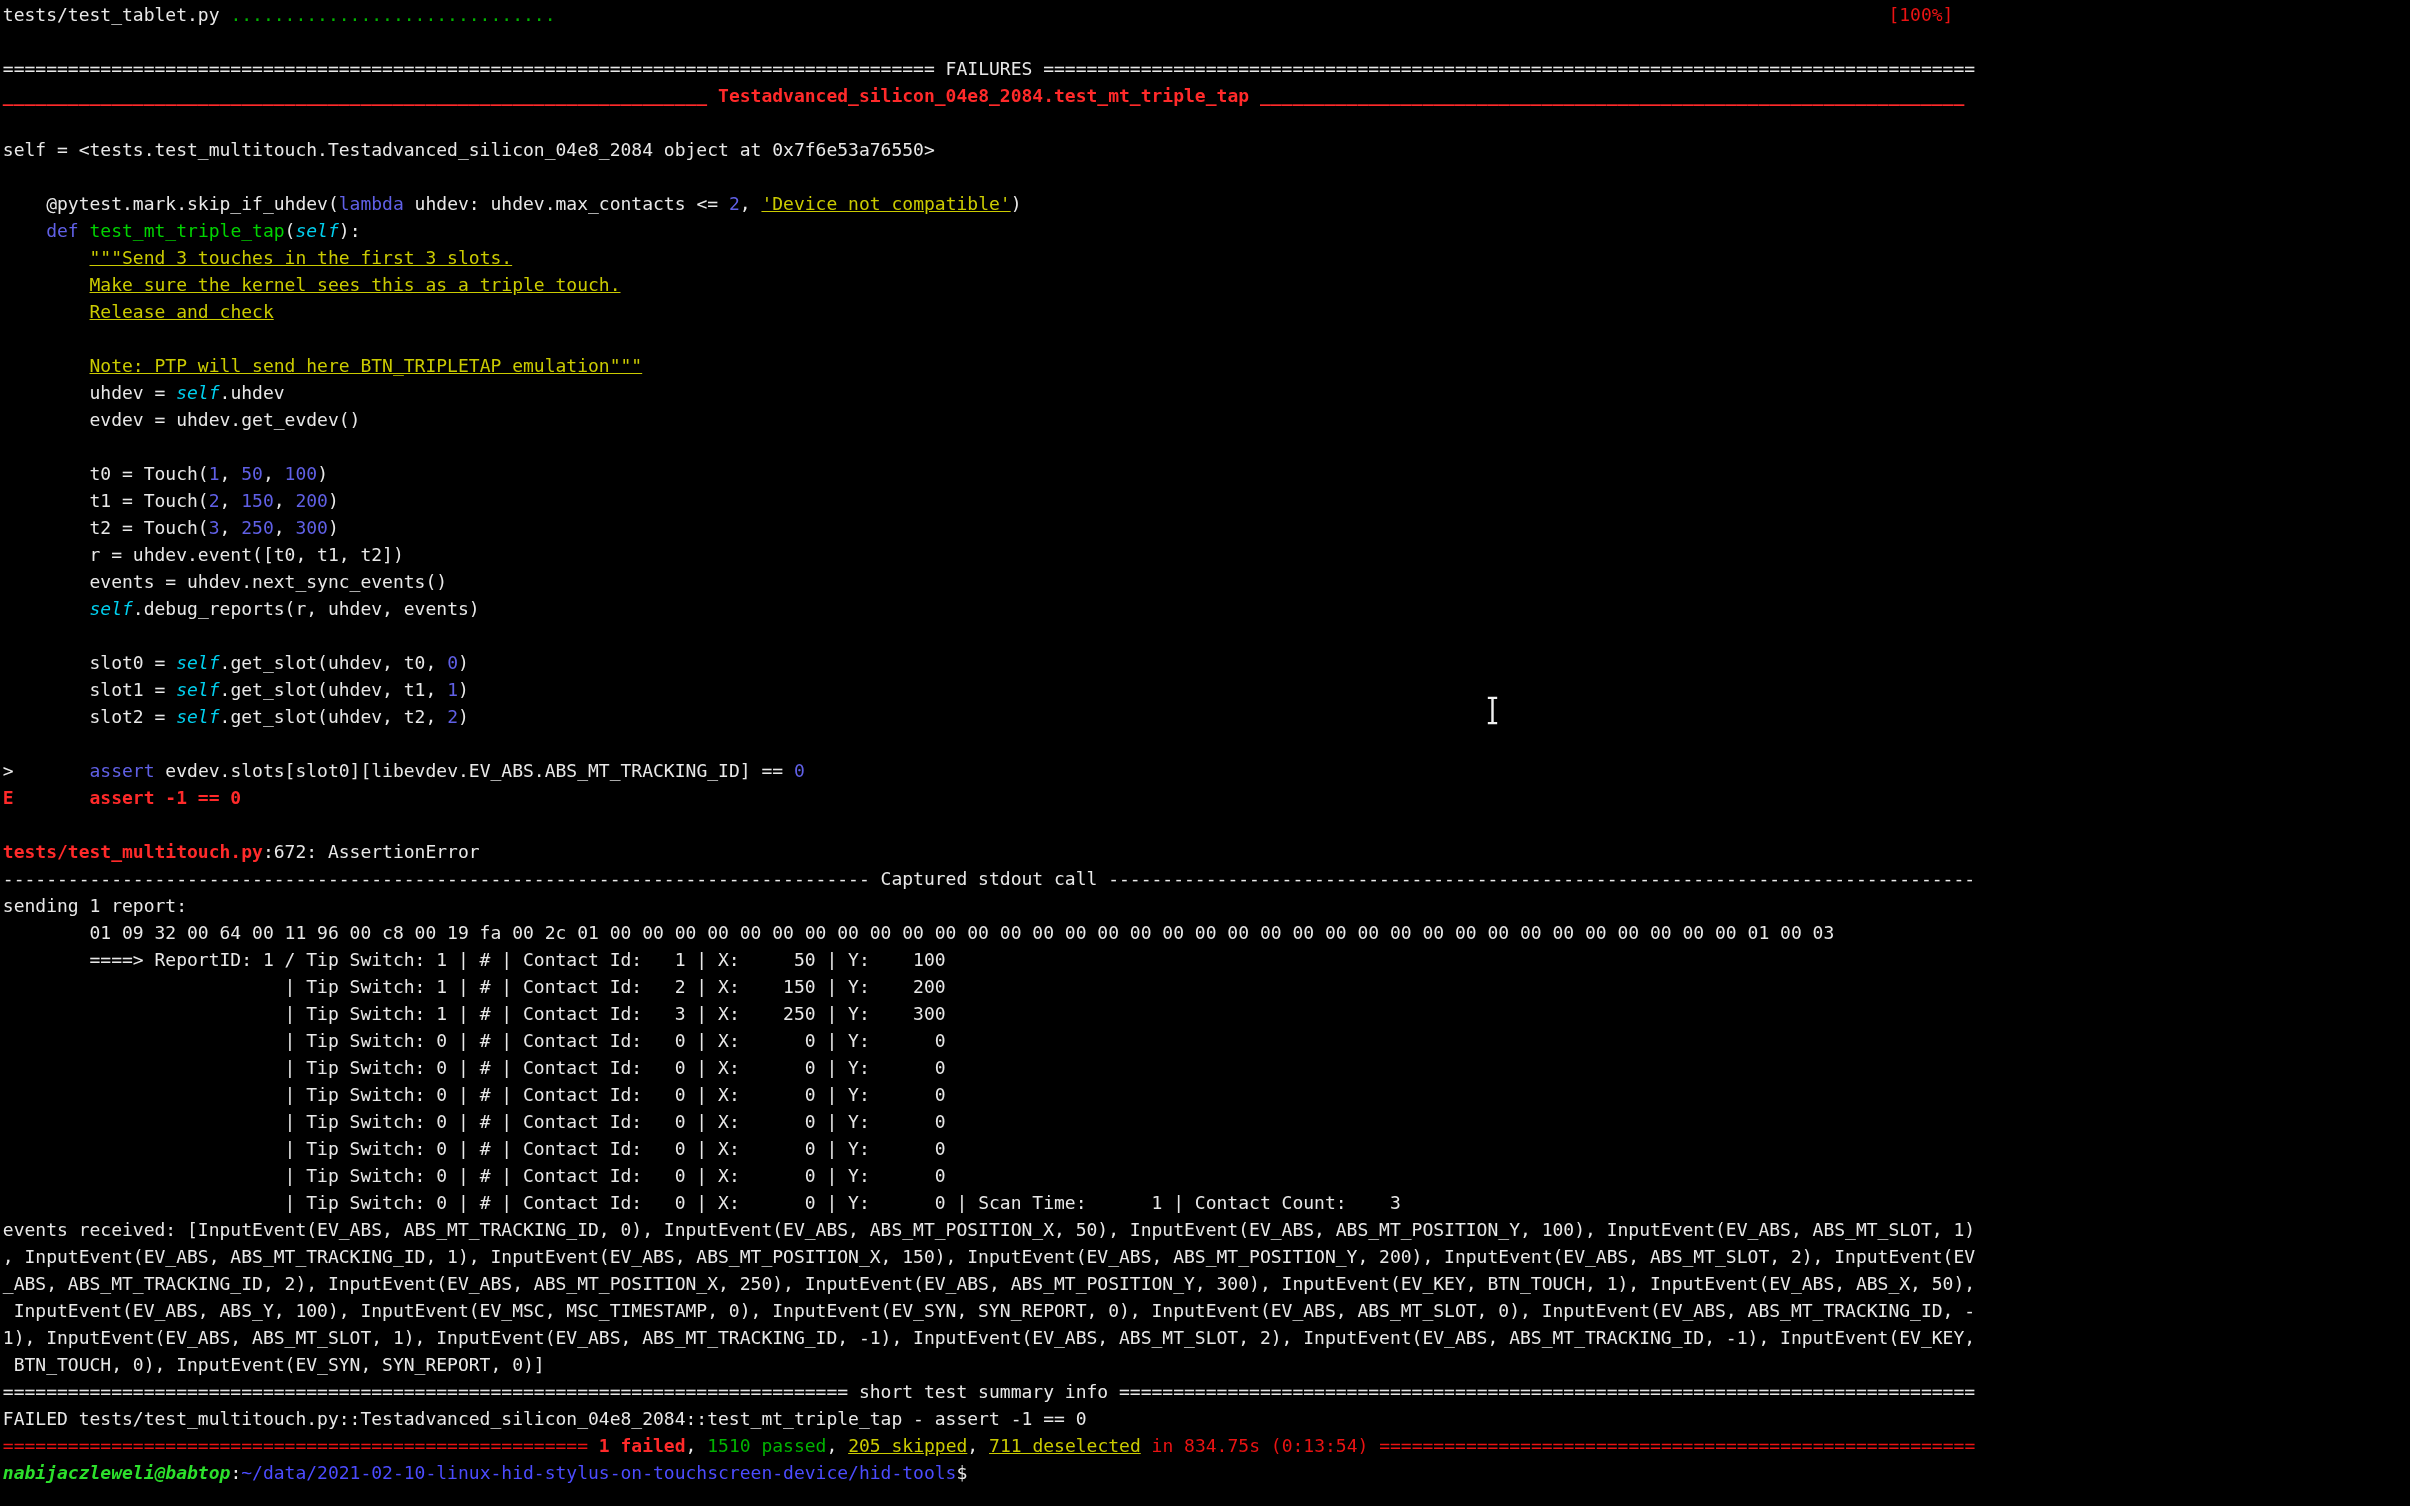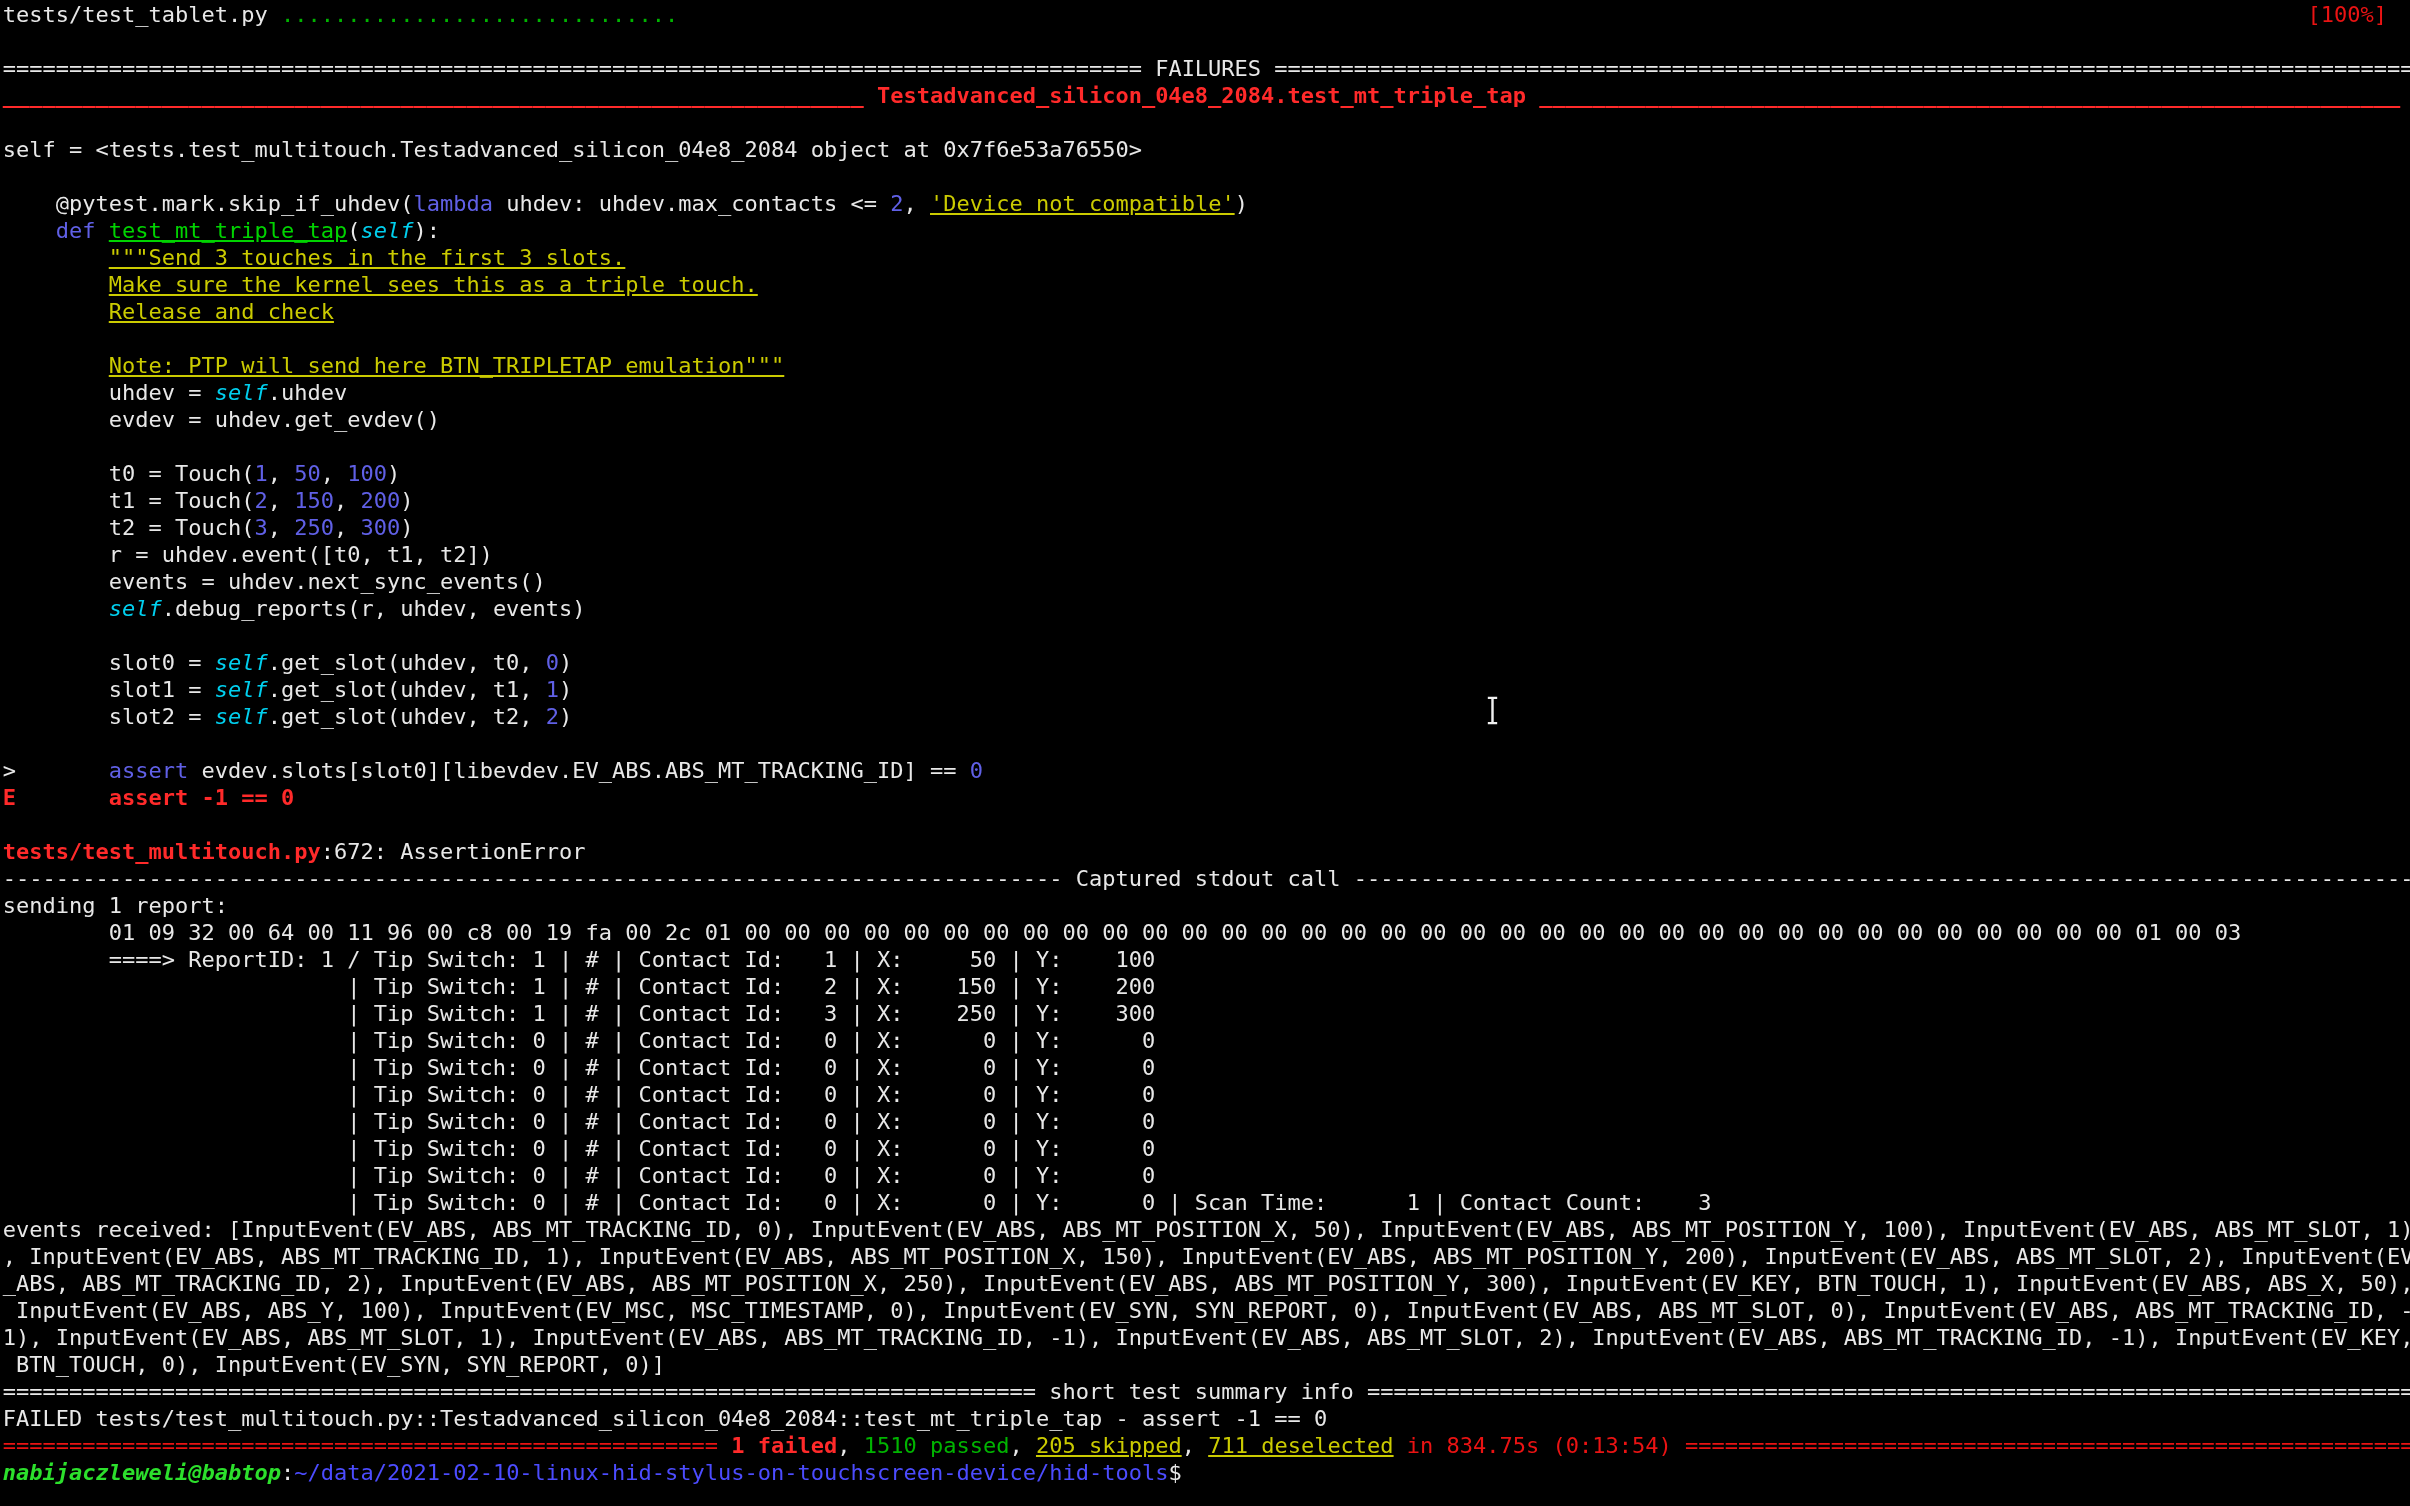--- a/index.html
+++ b/index.html
@@ -1,28 +1,28 @@
 <!DOCTYPE html>
 <html style="--bg: #000000; --fg: #e8e8e8; --red: #ea1313; --red-bold: #ff2a2a; --green: #00b400; --green-bright: #00d400; --green-bold: #2ce02c; --yellow: #cbcb00; --blue: #6060e6; --cyan: #00cfee; --blue-bold: #4c4cff;font-size:15px"><head>
 <meta charset="utf-8">
 <style>
   html,body{margin:0;padding:0;background:#000;}
   body{width:2411px;height:1507px;overflow:hidden;}
   #screen{position:relative;width:2411px;height:1507px;background:var(--bg,#000);}
   #term{
     margin:0;padding:0.9px 0 0 2.8px;
     font-family:"DejaVu Sans Mono",monospace;
-    font-size:22px;line-height:27px;
+    font-size:18px;line-height:27px;
   }
   .tl{height:27px;white-space:pre;}
   .c-fg{color:var(--fg);}
   .c-red{color:var(--red);}
   .c-red-bold{color:var(--red-bold);font-weight:bold;text-align:center;}
   .c-green{color:var(--green);}
-  .c-green-bright{color:var(--green-bright);text-decoration:underline;}
+  .c-green-bright{color:var(--green-bright);}
   .c-green-bold{color:var(--green-bold);font-weight:bold;font-style:italic;}
   .c-yellow{color:var(--yellow);text-decoration:underline;}
   .c-blue{color:var(--blue);}
   .c-cyan{color:var(--cyan);font-style:italic;}
   .c-blue-bold{color:var(--blue-bold);font-weight:normal;}
   #ibeam{position:absolute;left:1484px;top:696px;}
 </style>
 </head>
 <body>
 

